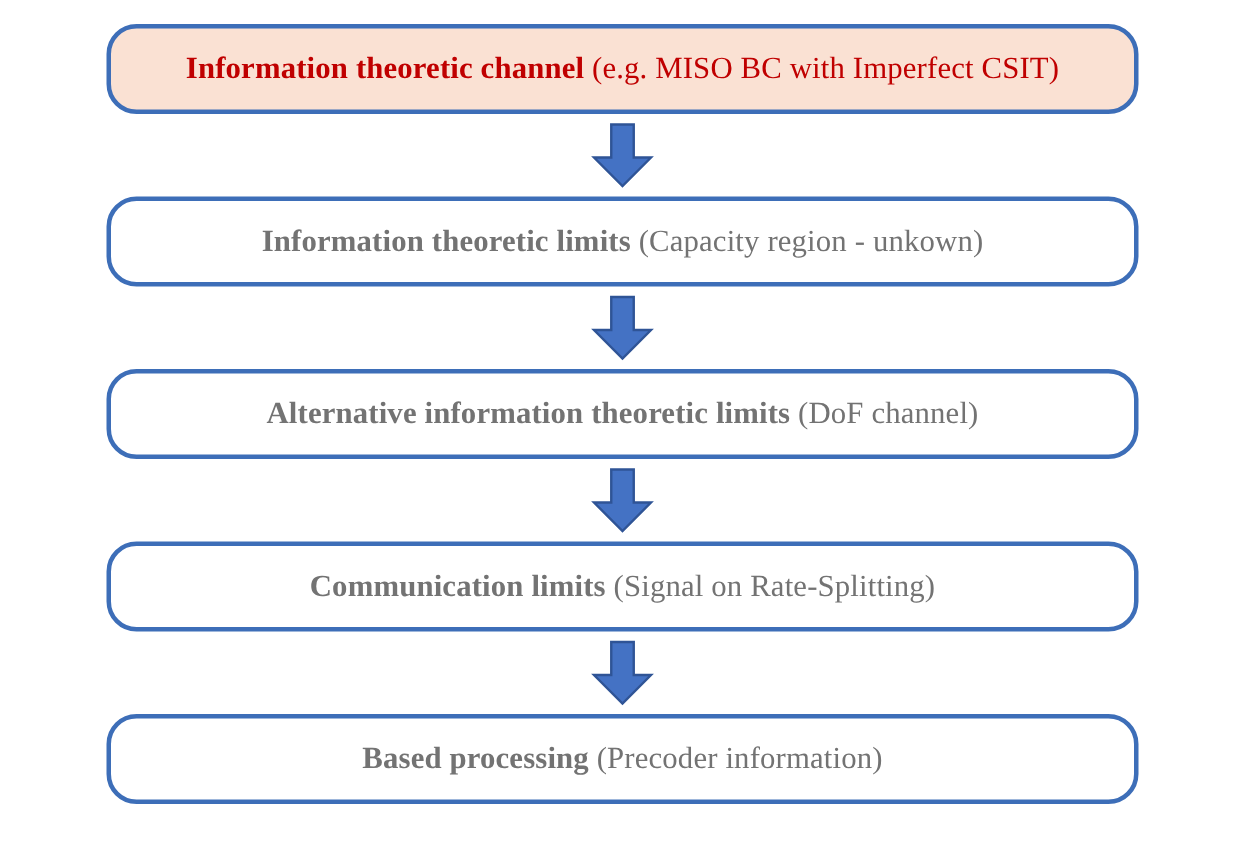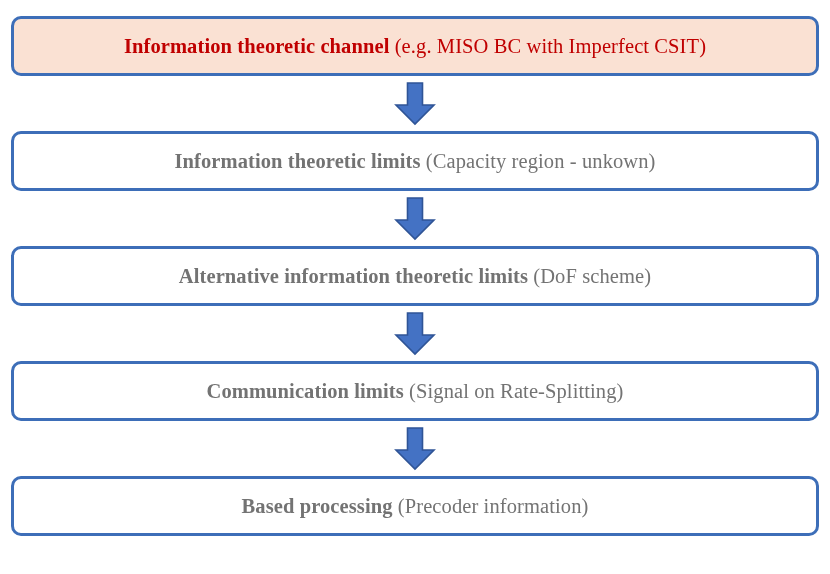--- a/index.html
+++ b/index.html
@@ -29,24 +29,24 @@
   .flow-row {
     width: 100%;
     display: flex;
     justify-content: center;
     align-items: center;
   }
 
   
   .node-box {
     box-sizing: border-box;
-    width: 808px;
+    width: 688px;
     height: 60px;
     border: 3px solid #3D6EB8;
-    border-radius: 10px;
+    border-radius: 20px;
     background: #ffffff;
     display: flex;
     align-items: center;
     justify-content: center;
     text-align: center;
     line-height: 1.1;
     white-space: nowrap;
   }
 
   .node-box.highlight {
@@ -106,21 +106,21 @@
   </div>
 
   <div class="flow-row arrow-row">
     <svg class="down-arrow" viewBox="0 0 44 45">
       <polygon points="14.5,2 29.5,2 29.5,24 41,24 22,43 3,24 14.5,24" fill="#4472C4" stroke="#2F5496" stroke-width="1.6" stroke-linejoin="miter"></polygon>
     </svg>
   </div>
 
   <div class="flow-row">
     <div class="node-box">
-      <span class="node-text"><span class="lead">Alternative information theoretic limits</span><span class="detail"> (DoF scheme)</span></span>
+      <span class="node-text"><span class="lead">Alternative information theoretic limits</span><span class="detail"> (DoF channel)</span></span>
     </div>
   </div>
 
   <div class="flow-row arrow-row">
     <svg class="down-arrow" viewBox="0 0 44 45">
       <polygon points="14.5,2 29.5,2 29.5,24 41,24 22,43 3,24 14.5,24" fill="#4472C4" stroke="#2F5496" stroke-width="1.6" stroke-linejoin="miter"></polygon>
     </svg>
   </div>
 
   <div class="flow-row">

